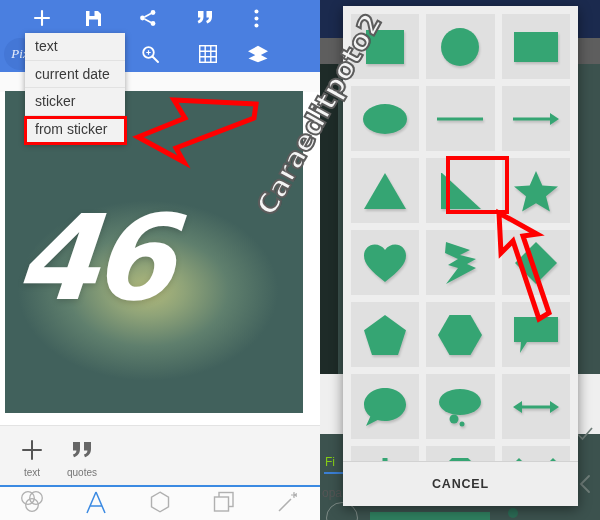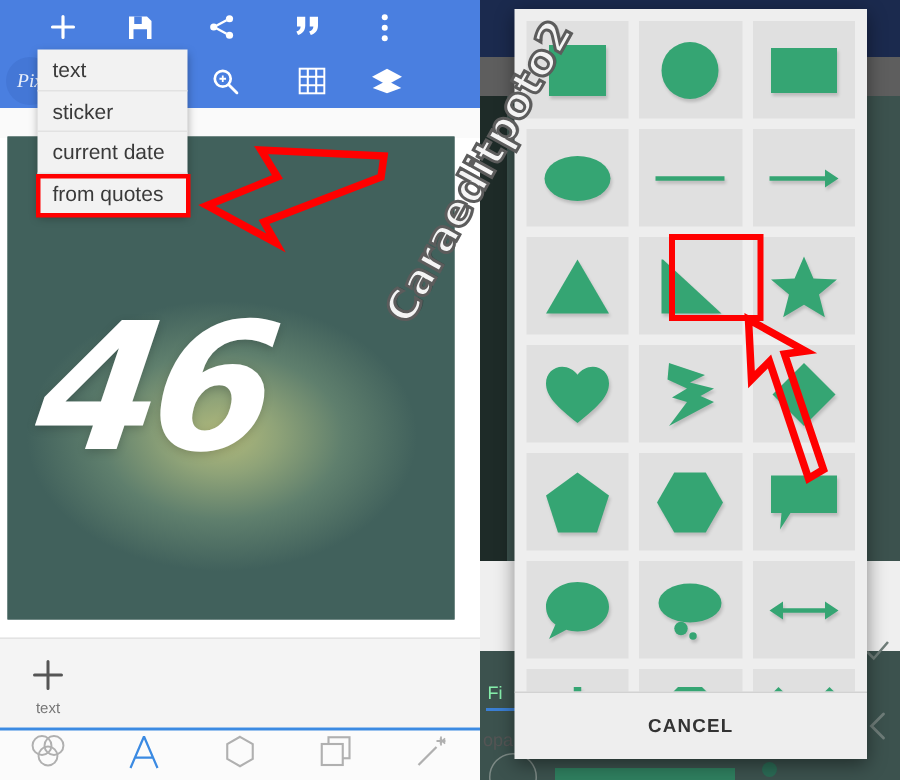--- a/index.html
+++ b/index.html
@@ -124,21 +124,21 @@
   }
   .rp-dark-col{
     position:absolute; left:0; top:64px; width:18px; height:310px;
     background:#1e2b28;
   }
   .rp-light-band{
     position:absolute; left:0; top:374px; width:280px; height:60px;
     background:#efefef;
   }
   .rp-filter-lbl{
-    position:absolute; left:5px; top:455px; font-size:12px; color:#86efac;
+    position:absolute; left:5px; top:455px; font-size:12px; color:#84cc16;
   }
   .rp-filter-underline{
     position:absolute; left:4px; top:472px; width:26px; height:2px; background:#3b7fd4;
   }
   .rp-opacity-lbl{
     position:absolute; left:2px; top:486px; font-size:12px; color:#555;
   }
   .rp-edge-check{ position:absolute; right:6px; top:425px; color:#6f7d79; }
   .rp-edge-back{ position:absolute; right:8px; top:474px; color:#6f7d79; }
   .rp-circ{
@@ -269,34 +269,43 @@
   <div id="canvas-photo">
     <div class="num46">46</div>
   </div>
 
   <svg id="arrow-left" width="135" height="78" viewBox="0 0 135 78">
     <path d="M128 8 L46 4 L57 22 L10 41 L56 66 L48 52 L126 22 Z" fill="none" stroke="#ff0000" stroke-width="5" stroke-linejoin="miter"></path>
   </svg>
 
   <div id="dropdown">
     <div class="dd-item">text</div>
+    <div class="dd-item">current date</div>
     <div class="dd-item">sticker</div>
-    <div class="dd-item">current date</div>
-    <div class="dd-item">from quotes</div>
+    <div class="dd-item">from sticker</div>
   </div>
   <div class="hl-box"></div>
 
   <div class="tool-strip">
     <div class="tool-item" style="left:0px">
       <span class="ti-ico">
         <svg width="22" height="22" viewBox="0 0 22 22">
             <path d="M11 2v18M2 11h18" stroke="#555" stroke-width="2" stroke-linecap="round"></path>
           </svg>
       </span>
       <span class="ti-lbl">text</span>
+    </div>
+    <div class="tool-item" style="left:50px">
+      <span class="ti-ico">
+        <svg width="22" height="17" viewBox="0 0 22 17">
+            <path d="M2 0h7v7c0 4.3-2.5 7-6 8.3L1.9 12.6C4.2 11.8 5.4 10.6 5.4 8.4H2z" fill="#666"></path>
+            <path d="M13 0h7v7c0 4.3-2.5 7-6 8.3l-1.1-2.7c2.3-.8 3.5-2 3.5-4.2H13z" fill="#666"></path>
+          </svg>
+      </span>
+      <span class="ti-lbl">quotes</span>
     </div>
   </div>
 
   <div class="bottom-nav">
     <div class="bn-item">
       <span>
         <svg width="26" height="24" viewBox="0 0 26 24">
             <circle cx="9" cy="8" r="6.3" stroke="currentColor" stroke-width="1.3" fill="none"></circle>
             <circle cx="17" cy="8" r="6.3" stroke="currentColor" stroke-width="1.3" fill="none"></circle>
             <circle cx="13" cy="15" r="6.3" stroke="currentColor" stroke-width="1.3" fill="none"></circle>

